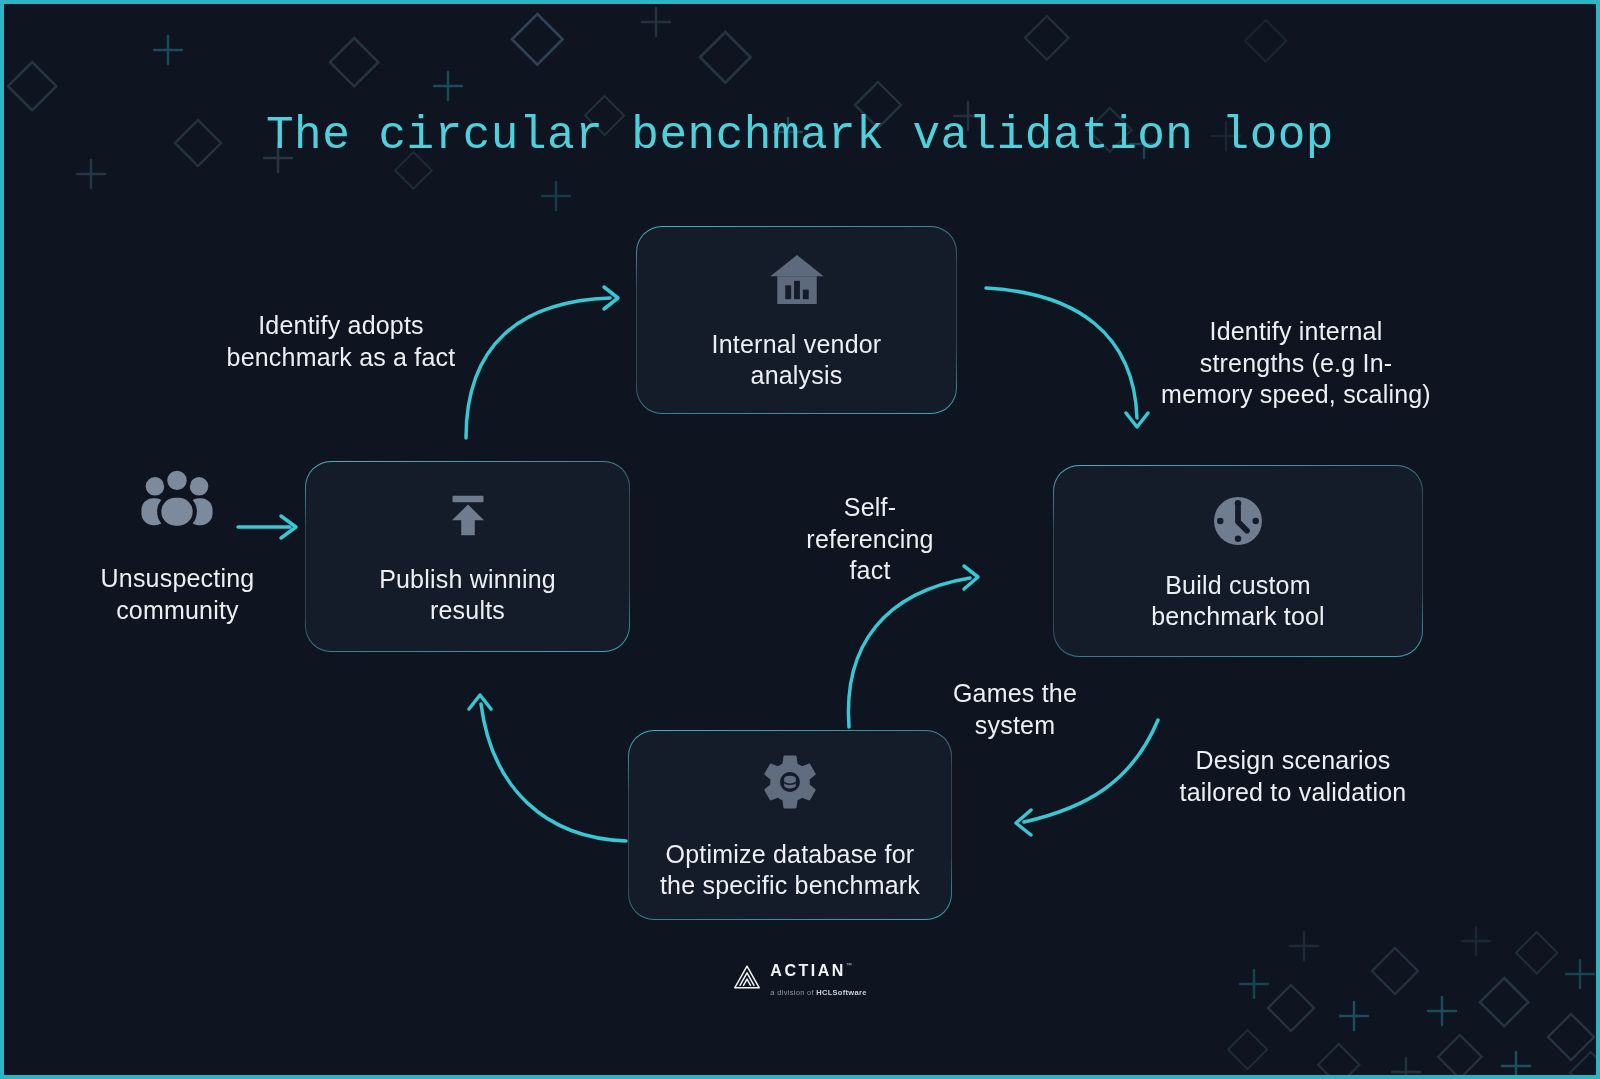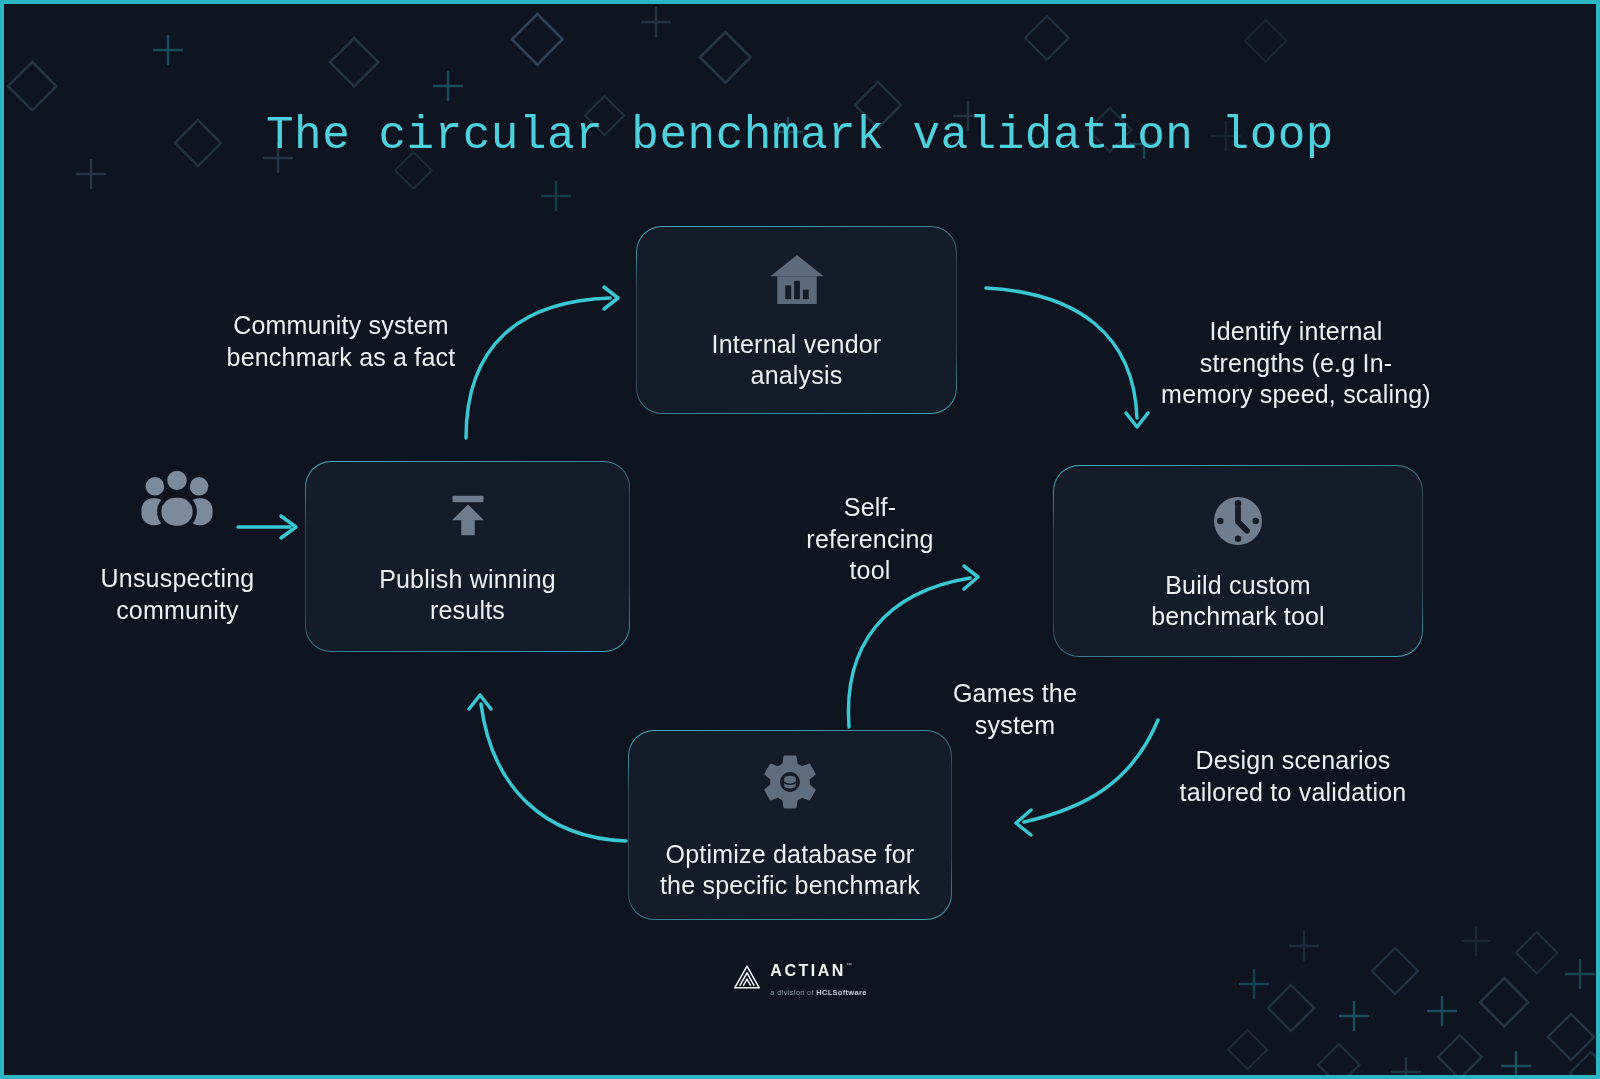--- a/index.html
+++ b/index.html
@@ -199,28 +199,28 @@
         <path fill="#606D7F" d="M9.9 10.7 v2.6 c0 .65 0.95 1.05 2.1 1.05 s2.1 -.4 2.1 -1.05 v-2.6 Z"></path>
         <ellipse cx="12" cy="10.7" rx="2.1" ry="0.95" fill="#606D7F"></ellipse>
         <path d="M9.9 12.1 c0.4 .5 1.1 .7 2.1 .7 s1.7 -.2 2.1 -.7" fill="none" stroke="#141C29" stroke-width="0.55"></path>
       </g>
     </svg>
   </span>
   <div class="node-label">Optimize database for
 the specific benchmark</div>
 </div>
 
-<div class="annotation" style="left:180px; top:310px; width:322px;">Community system
+<div class="annotation" style="left:180px; top:310px; width:322px;">Identify adopts
 benchmark as a fact</div>
 <div class="annotation" style="left:1108px; top:316px; width:376px;">Identify internal
 strengths (e.g In-
 memory speed, scaling)</div>
 <div class="annotation" style="left:770px; top:492px; width:200px;">Self-
 referencing
-tool</div>
+fact</div>
 <div class="annotation" style="left:925px; top:678px; width:180px;">Games the
 system</div>
 <div class="annotation" style="left:1100px; top:745px; width:386px;">Design scenarios
 tailored to validation</div>
 
 <div class="logo">
   <span>
     <svg width="28" height="26" viewBox="0 0 40 36" fill="none" stroke="#F2F5F8" stroke-width="2.1" stroke-linejoin="round" stroke-linecap="round">
       <path d="M20 2.5 L37.5 33.5 H2.5 Z"></path>
       <path d="M20 12 L30 30 M20 12 L10 30"></path>

